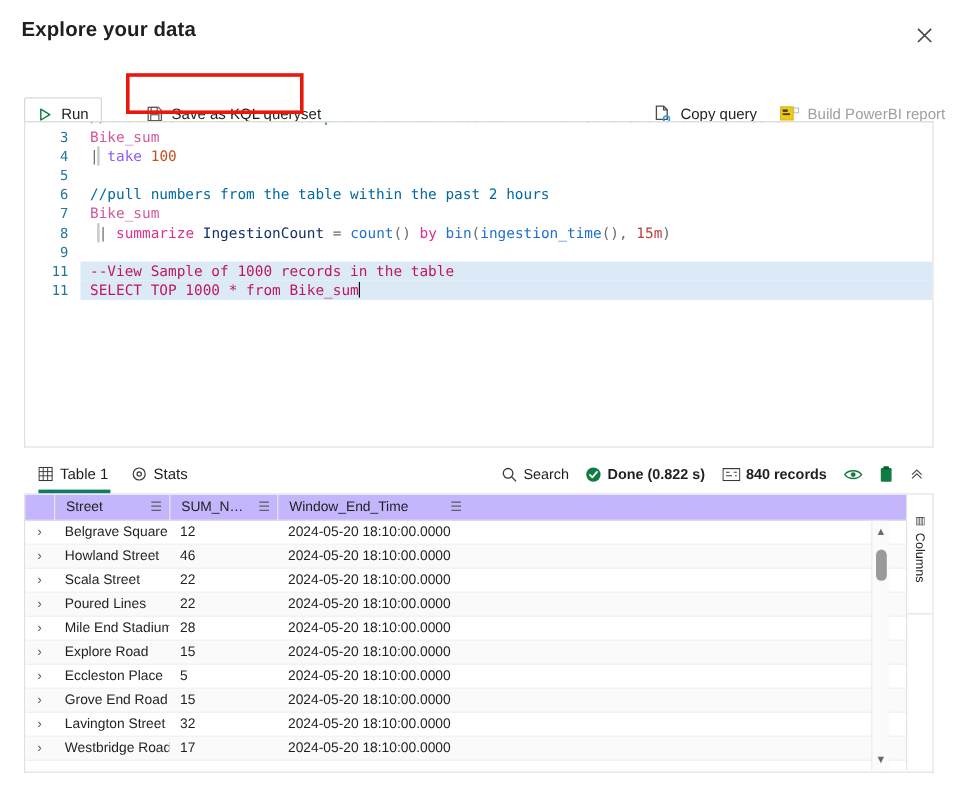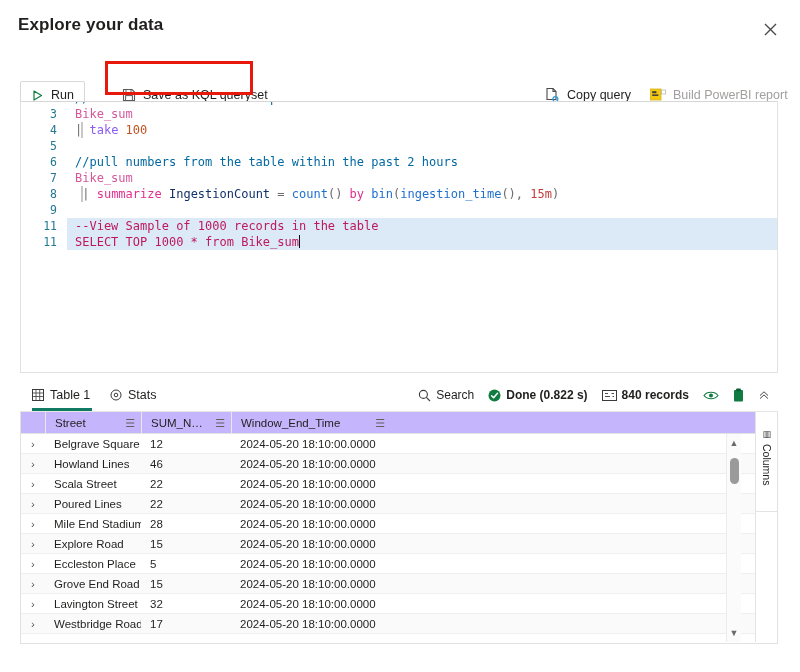--- a/index.html
+++ b/index.html
@@ -386,21 +386,21 @@
 
     <div class="grid-body" id="grid-body">
         <div class="row">
           <div class="cell c0">›</div>
           <div class="cell c1">Belgrave Square</div>
           <div class="cell c2">12</div>
           <div class="cell c3">2024-05-20 18:10:00.0000</div>
         </div>
         <div class="row alt">
           <div class="cell c0">›</div>
-          <div class="cell c1">Howland Lines</div>
+          <div class="cell c1">Howland Street</div>
           <div class="cell c2">46</div>
           <div class="cell c3">2024-05-20 18:10:00.0000</div>
         </div>
         <div class="row">
           <div class="cell c0">›</div>
           <div class="cell c1">Scala Street</div>
           <div class="cell c2">22</div>
           <div class="cell c3">2024-05-20 18:10:00.0000</div>
         </div>
         <div class="row alt">

